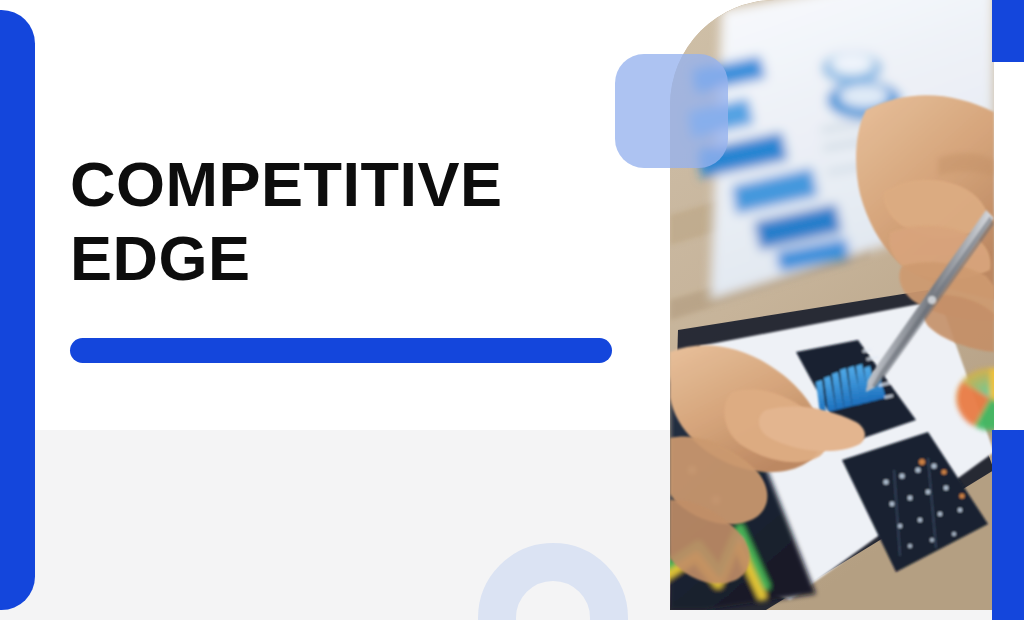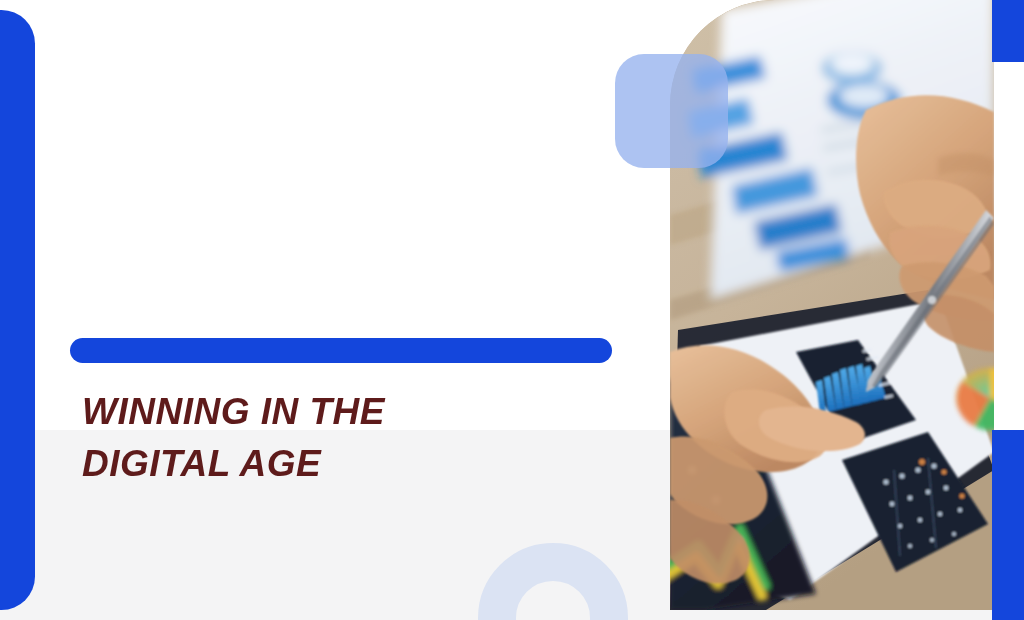--- a/index.html
+++ b/index.html
@@ -338,19 +338,19 @@
     </svg>
   </div>
 
   <div class="soft-square"></div>
 
   <div class="left-bar"></div>
 
   <div class="right-block-top"></div>
   <div class="right-block-bottom"></div>
 
+  <div class="headline">COMPETITIVE
+EDGE</div>
 
   <div class="accent-bar"></div>
 
-  <div class="subhead">WINNING IN THE
-DIGITAL AGE</div>
 
 </div>
 
 </body></html>

